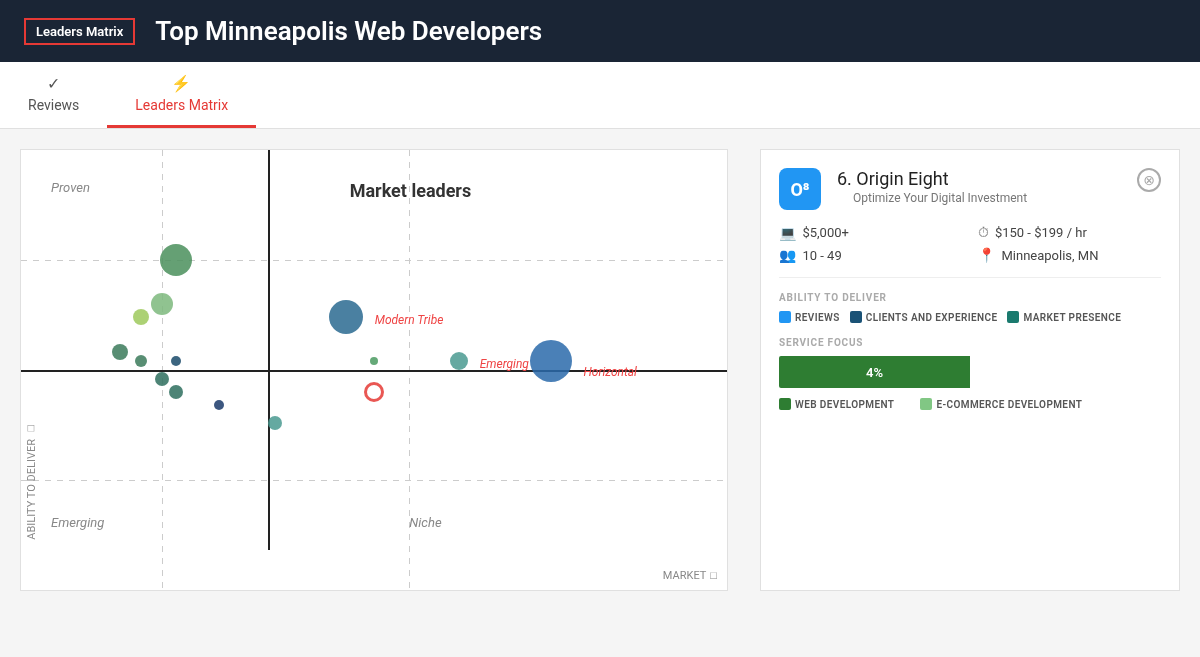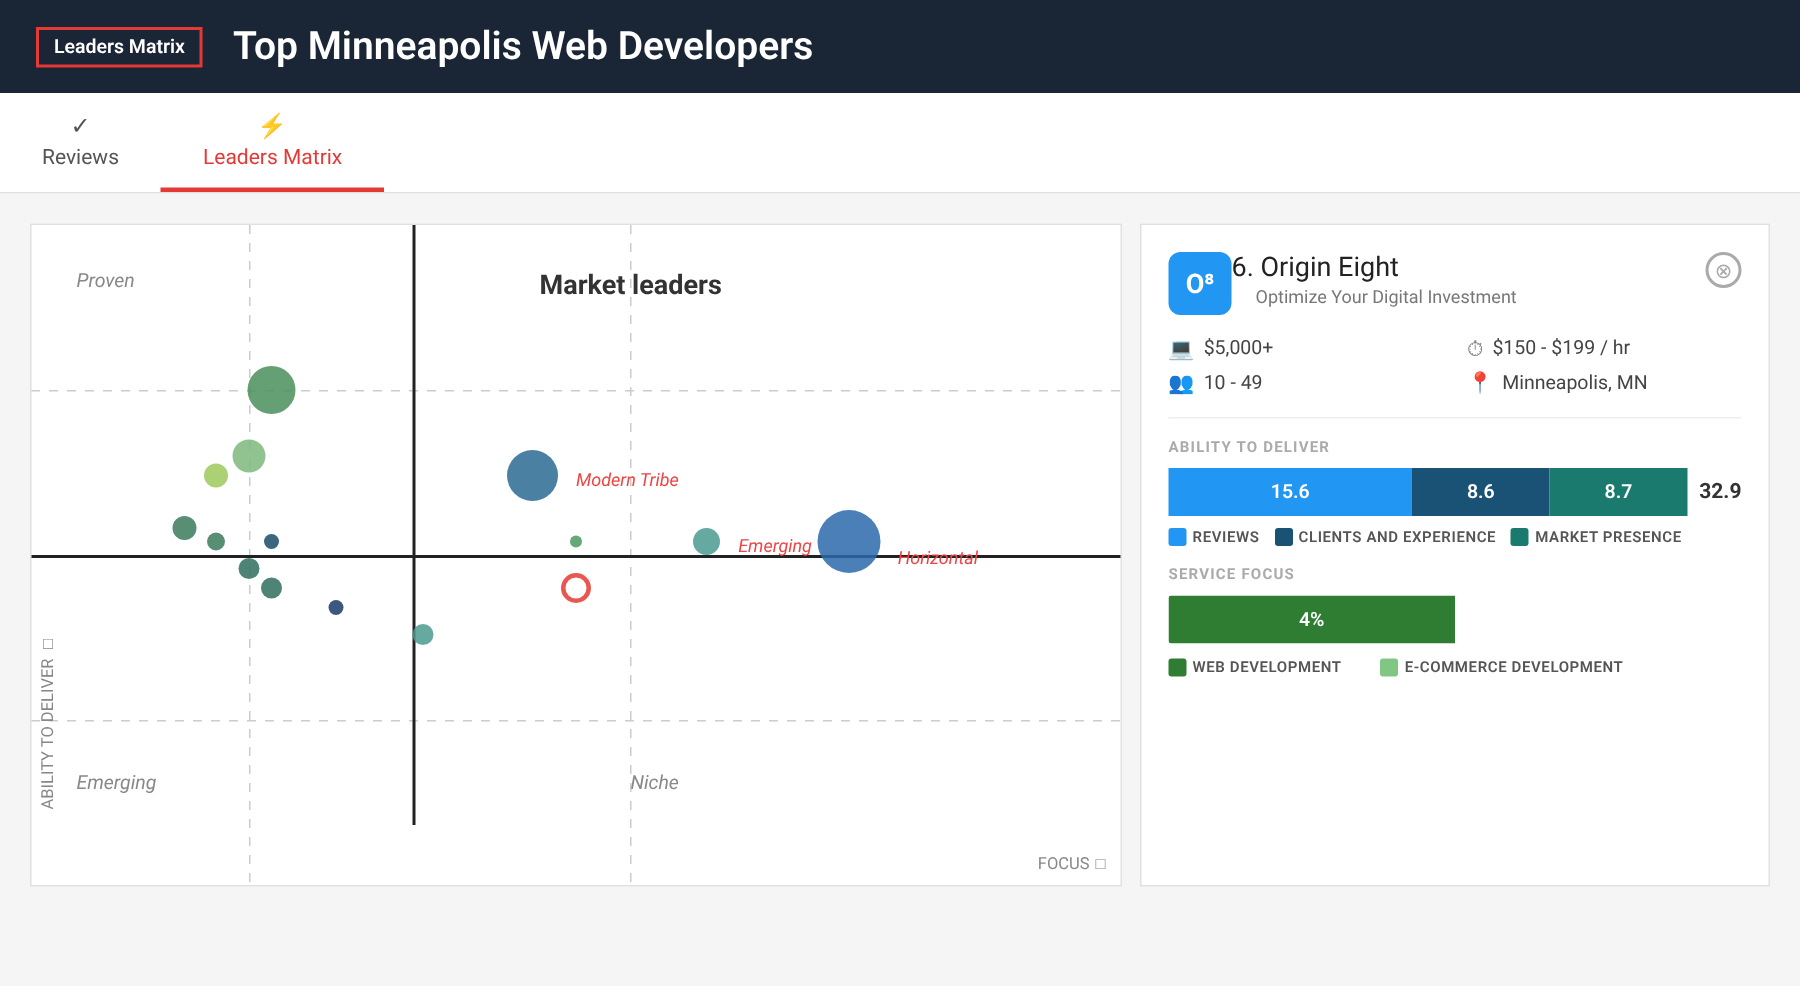--- a/index.html
+++ b/index.html
@@ -69,21 +69,21 @@
       padding: 20px 20px 20px 20px;
       background: #f5f5f5;
     }
 
     .chart-area {
       flex: 1;
       background: #fff;
       border: 1px solid #e0e0e0;
       position: relative;
       min-height: 420px;
-      margin-right: 12px;
+      margin-right: 32px;
     }
 
     .chart-inner {
       position: relative;
       width: 100%;
       height: 440px;
     }
 
     
     .quadrant-label {
@@ -185,21 +185,21 @@
 
     .panel-header {
       display: flex;
       align-items: flex-start;
       justify-content: space-between;
       margin-bottom: 14px;
     }
     .panel-logo-area {
       display: flex;
       align-items: flex-start;
-      gap: 0;
+      gap: 16px;
     }
     .panel-logo {
       width: 42px;
       height: 42px;
       background: #2196f3;
       border-radius: 8px;
       display: flex;
       align-items: center;
       justify-content: center;
       color: #fff;
@@ -389,21 +389,21 @@
           <div class="bubble" style="width: 18px; height: 18px; left: 62%; top: 48%; background: rgb(74, 154, 144); opacity: 0.85;"></div>
           <div class="bubble-label" style="left: calc(62% + 21px); top: calc(48% - 4px);">Emerging</div>
           <div class="bubble" style="width: 42px; height: 42px; left: 75%; top: 48%; background: rgb(42, 106, 170); opacity: 0.85;"></div>
           <div class="bubble-label" style="left: calc(75% + 33px); top: calc(48% + 4px);">Horizontal</div>
           <div class="bubble" style="width: 20px; height: 20px; left: 50%; top: 55%; background: transparent; border: 3px solid rgb(229, 57, 53); opacity: 0.85;"></div>
           <div class="bubble" style="width: 14px; height: 14px; left: 36%; top: 62%; background: rgb(74, 154, 144); opacity: 0.85;"></div>
           <div class="bubble" style="width: 8px; height: 8px; left: 50%; top: 48%; background: rgb(74, 154, 96); opacity: 0.85;"></div>
         </div>
 
       <div class="axis-label-x">
-        <span>FOCUS</span>
+        <span>MARKET</span>
         <span>□</span>
       </div>
       <div class="axis-label-y">
         <span>ABILITY TO DELIVER</span>
         <span>□</span>
       </div>
     </div>
   </div>
 
   <div class="detail-panel">
@@ -432,26 +432,20 @@
           <span>10 - 49</span>
         </div>
         <div class="meta-item">
           <span class="meta-icon">📍</span>
           <span>Minneapolis, MN</span>
         </div>
       </div>
 
     <div class="section-label">ABILITY TO DELIVER</div>
 
-    <div class="ability-bar-container" id="ability-bar-container">
-        <div class="ability-segment" style="background: rgb(33, 150, 243); width: 43.24%;">15.6</div>
-        <div class="ability-segment" style="background: rgb(26, 82, 118); width: 24.44%;">8.6</div>
-        <div class="ability-segment" style="background: rgb(26, 122, 110); width: 24.44%;">8.7</div>
-        <div class="ability-total">32.9</div>
-      </div>
 
     <div class="legend" id="ability-legend-container">
         <div class="legend-item">
           <div class="legend-dot" style="background:#2196f3"></div>
           <span>REVIEWS</span>
         </div>
         <div class="legend-item">
           <div class="legend-dot" style="background:#1a5276"></div>
           <span>CLIENTS AND EXPERIENCE</span>
         </div>

